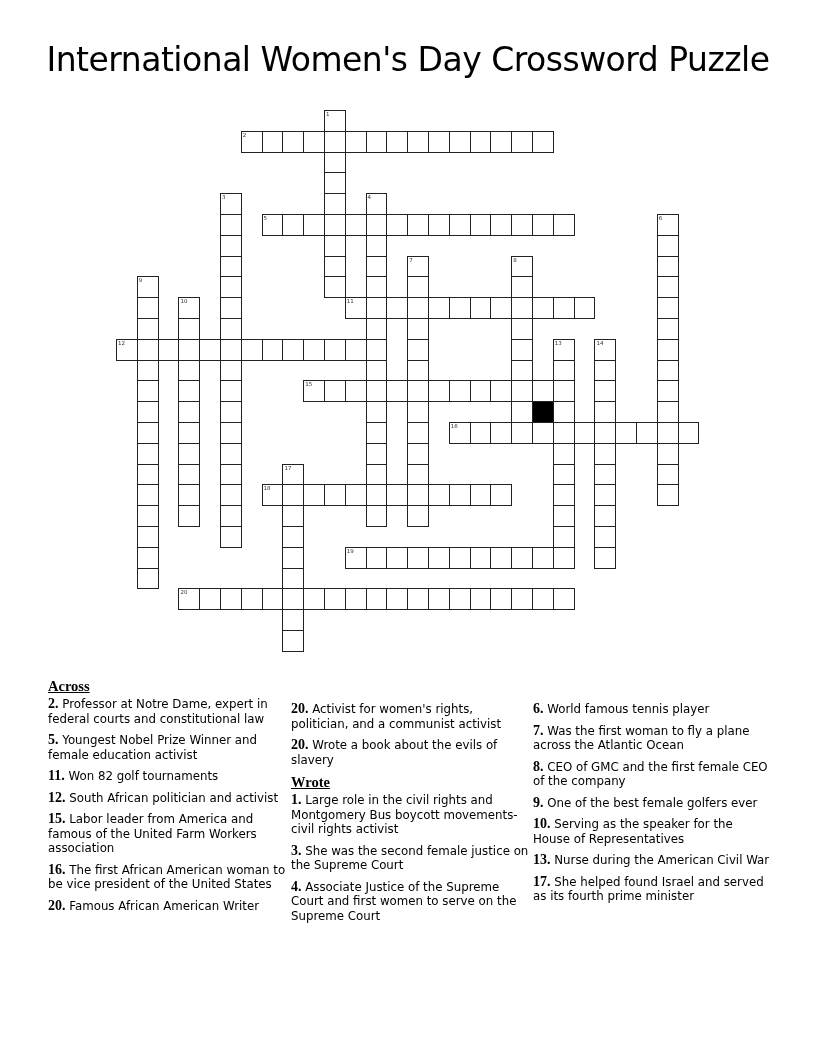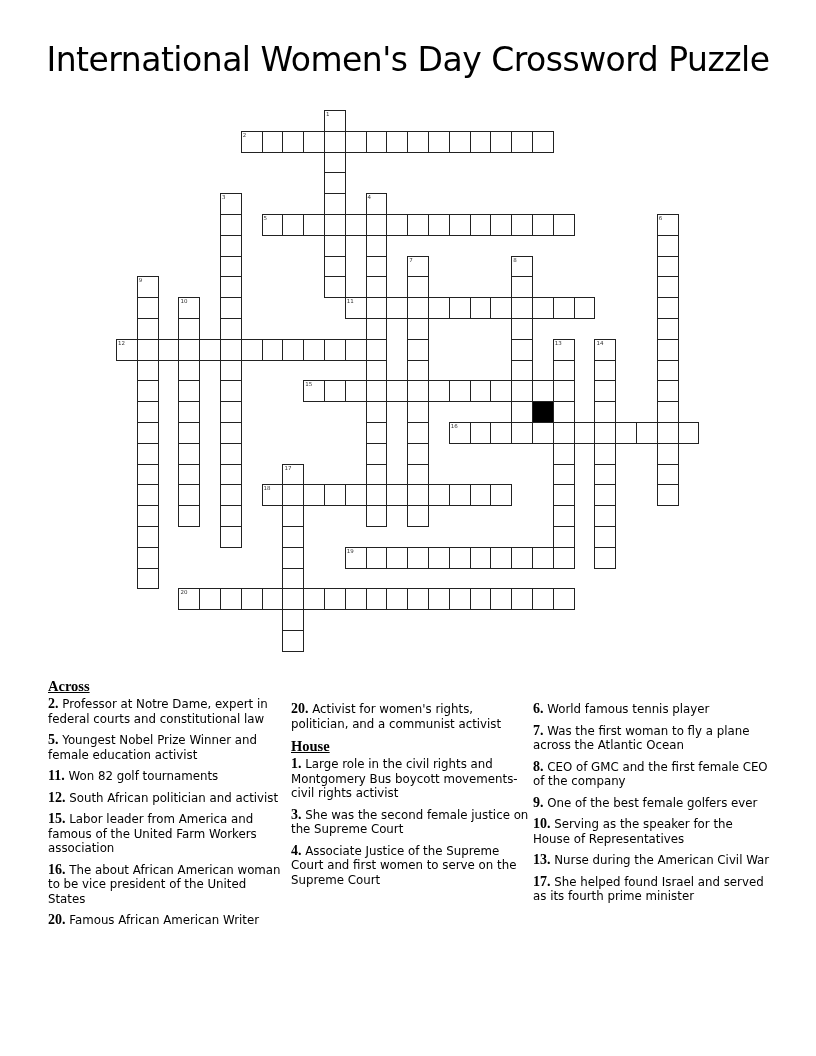--- a/index.html
+++ b/index.html
@@ -301,27 +301,28 @@
     <div class="cell black" style="left: 532px; top: 401.2px;"></div>
   </div>
 
 <div class="col c1">
   <div class="heading">Across</div>
   <div class="clue"><span class="n">2.</span> <span>Professor at Notre Dame, expert in federal courts and constitutional law</span></div>
   <div class="clue"><span class="n">5.</span> <span>Youngest Nobel Prize Winner and female education activist</span></div>
   <div class="clue"><span class="n">11.</span> <span>Won 82 golf tournaments</span></div>
   <div class="clue"><span class="n">12.</span> <span>South African politician and activist</span></div>
   <div class="clue"><span class="n">15.</span> <span>Labor leader from America and famous of the United Farm Workers association</span></div>
-  <div class="clue"><span class="n">16.</span> <span>The about African American woman to be vice president of the United States</span></div>
+  <div class="clue"><span class="n">16.</span> <span>The first African American woman to be vice president of the United States</span></div>
   <div class="clue"><span class="n">20.</span> <span>Famous African American Writer</span></div>
 </div>
 
 <div class="col c2">
   <div class="clue"><span class="n">20.</span> <span>Activist for women's rights, politician, and a communist activist</span></div>
-  <div class="heading down-heading">House</div>
+  <div class="clue"><span class="n">20.</span> <span>Wrote a book about the evils of slavery</span></div>
+  <div class="heading down-heading">Wrote</div>
   <div class="clue"><span class="n">1.</span> <span>Large role in the civil rights and Montgomery Bus boycott movements- civil rights activist</span></div>
   <div class="clue"><span class="n">3.</span> <span>She was the second female justice on the Supreme Court</span></div>
   <div class="clue"><span class="n">4.</span> <span>Associate Justice of the Supreme Court and first women to serve on the Supreme Court</span></div>
 </div>
 
 <div class="col c3">
   <div class="clue"><span class="n">6.</span> <span>World famous tennis player</span></div>
   <div class="clue"><span class="n">7.</span> <span>Was the first woman to fly a plane across the Atlantic Ocean</span></div>
   <div class="clue"><span class="n">8.</span> <span>CEO of GMC and the first female CEO of the company</span></div>
   <div class="clue"><span class="n">9.</span> <span>One of the best female golfers ever</span></div>

